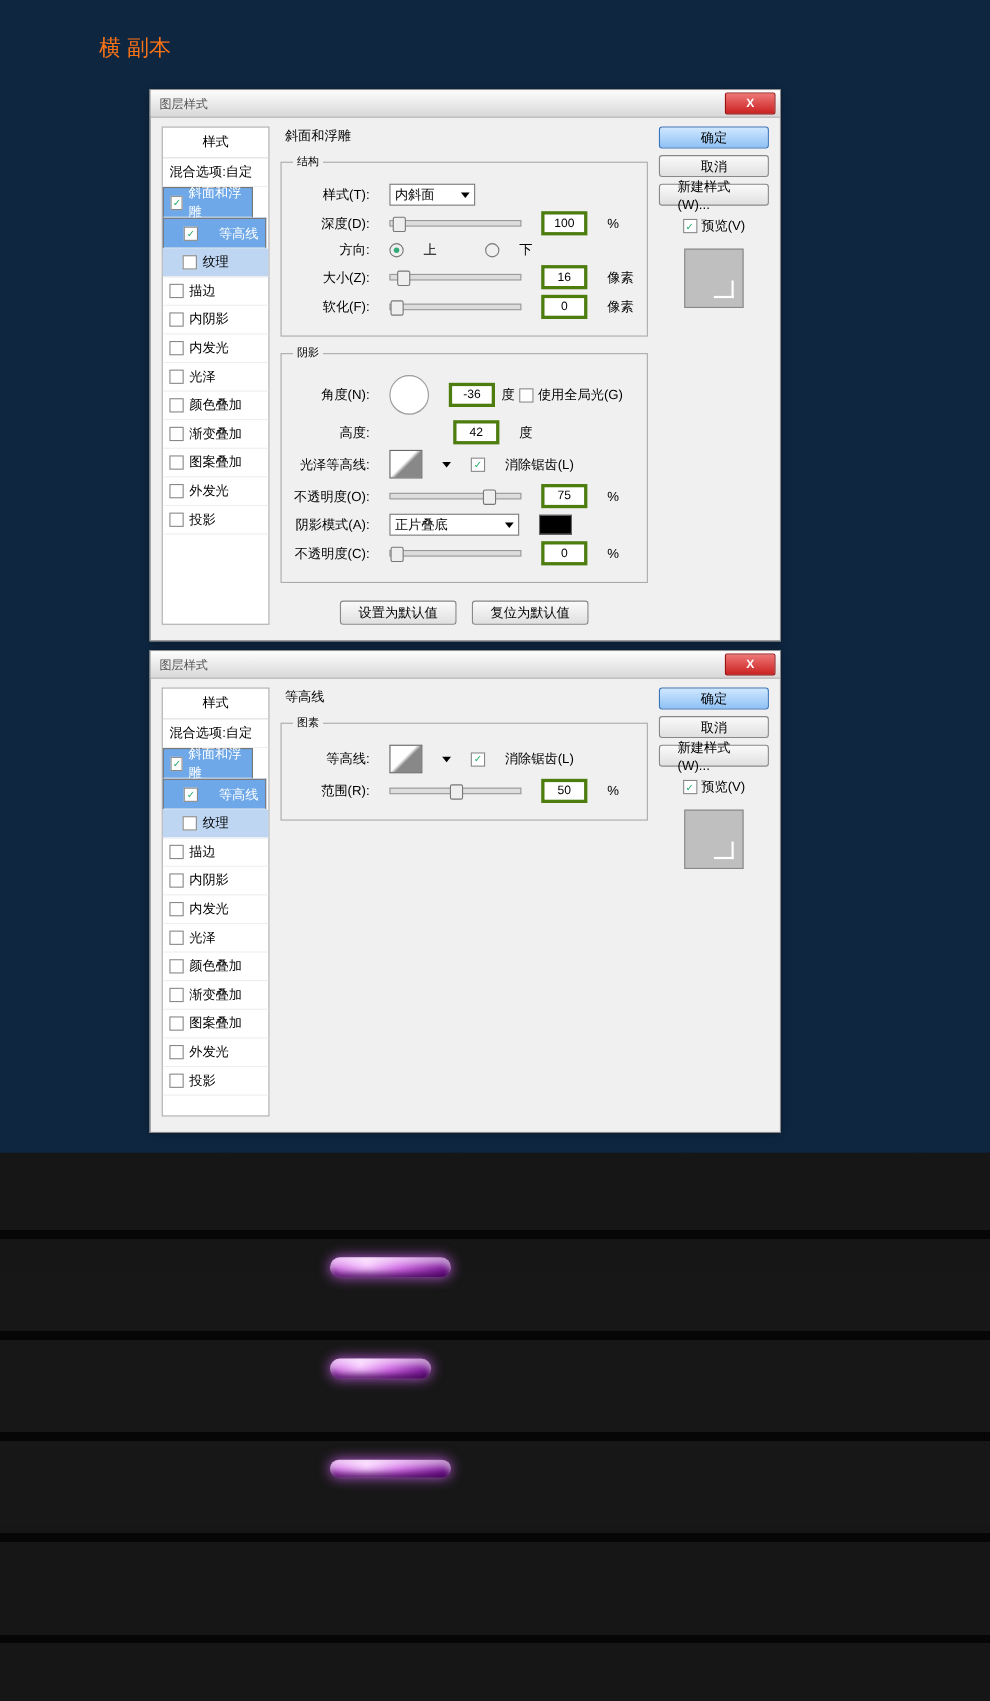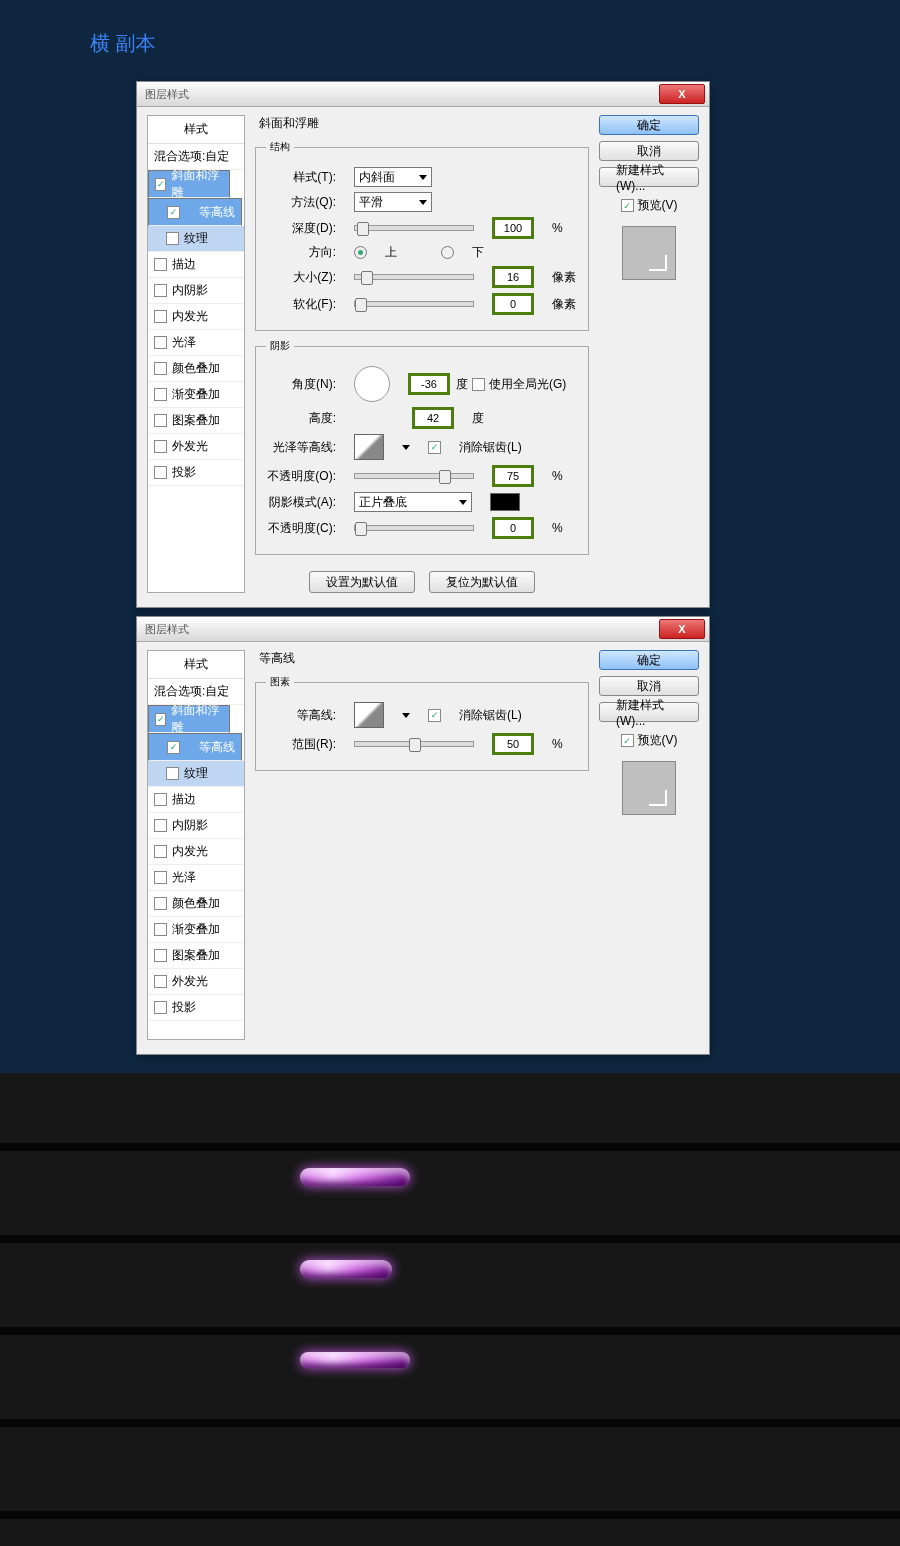--- a/index.html
+++ b/index.html
@@ -1,16 +1,16 @@
 <!DOCTYPE html>
 <html><head>
 <meta charset="utf-8">
 <style>
 body{margin:0;background:#0e2640;font-family:"Microsoft YaHei",SimSun,sans-serif;font-size:12px;color:#000}
-.page-title{color:#3b82f6;font-size:20px;padding:30px 0 24px 90px}
+.page-title{color:#f97316;font-size:20px;padding:30px 0 24px 90px}
 .dialog{width:572px;margin:0 0 0 136px;background:#f0f0f0;border:1px solid #888;box-shadow:0 2px 8px rgba(0,0,0,.3)}
 .titlebar{height:24px;background:linear-gradient(#fdfdfd,#d8d8d8);border-bottom:1px solid #aaa;display:flex;align-items:center;padding:0 4px;font-size:11px;color:#555;position:relative}
 .titlebar .txt{padding-left:4px}
 .titlebar .close{margin-left:auto;width:44px;height:18px;background:linear-gradient(#e77,#c22);border:1px solid #911;border-radius:2px;color:#fff;display:flex;align-items:center;justify-content:center;font-weight:bold}
 .body{padding:8px 10px 14px 10px;display:flex;gap:10px}
 .left{width:96px;border:1px solid #aaa;background:#fff}
 .left .hdr{padding:5px 7px;text-align:center;border-bottom:1px solid #ddd}
 .left .row{padding:4px 6px;display:flex;align-items:center;gap:5px;border-bottom:1px solid #eee;cursor:default}
 .left .row.sel{background:#6ea8e8;color:#fff}
 .left .row.sub{padding-left:18px;background:#bfd6f2}
@@ -117,27 +117,20 @@
       <fieldset>
         <legend>结构</legend>
         <div class="frow">
             <span class="lbl">样式(T):</span>
           <div class="sel">
               <span>内斜面</span>
               <span class="arr"></span>
             </div>
           </div>
         <div class="frow">
-            <span class="lbl">方法(Q):</span>
-          <div class="sel">
-              <span>平滑</span>
-              <span class="arr"></span>
-            </div>
-          </div>
-        <div class="frow">
             <span class="lbl">深度(D):</span>
           <div class="sldr">
               <div class="th" style="left:2px"></div>
             </div>
           <div class="numin">100</div>
           <span>%</span>
           </div>
         <div class="frow">
             <span class="lbl">方向:</span>
           <span class="radio on"></span>

